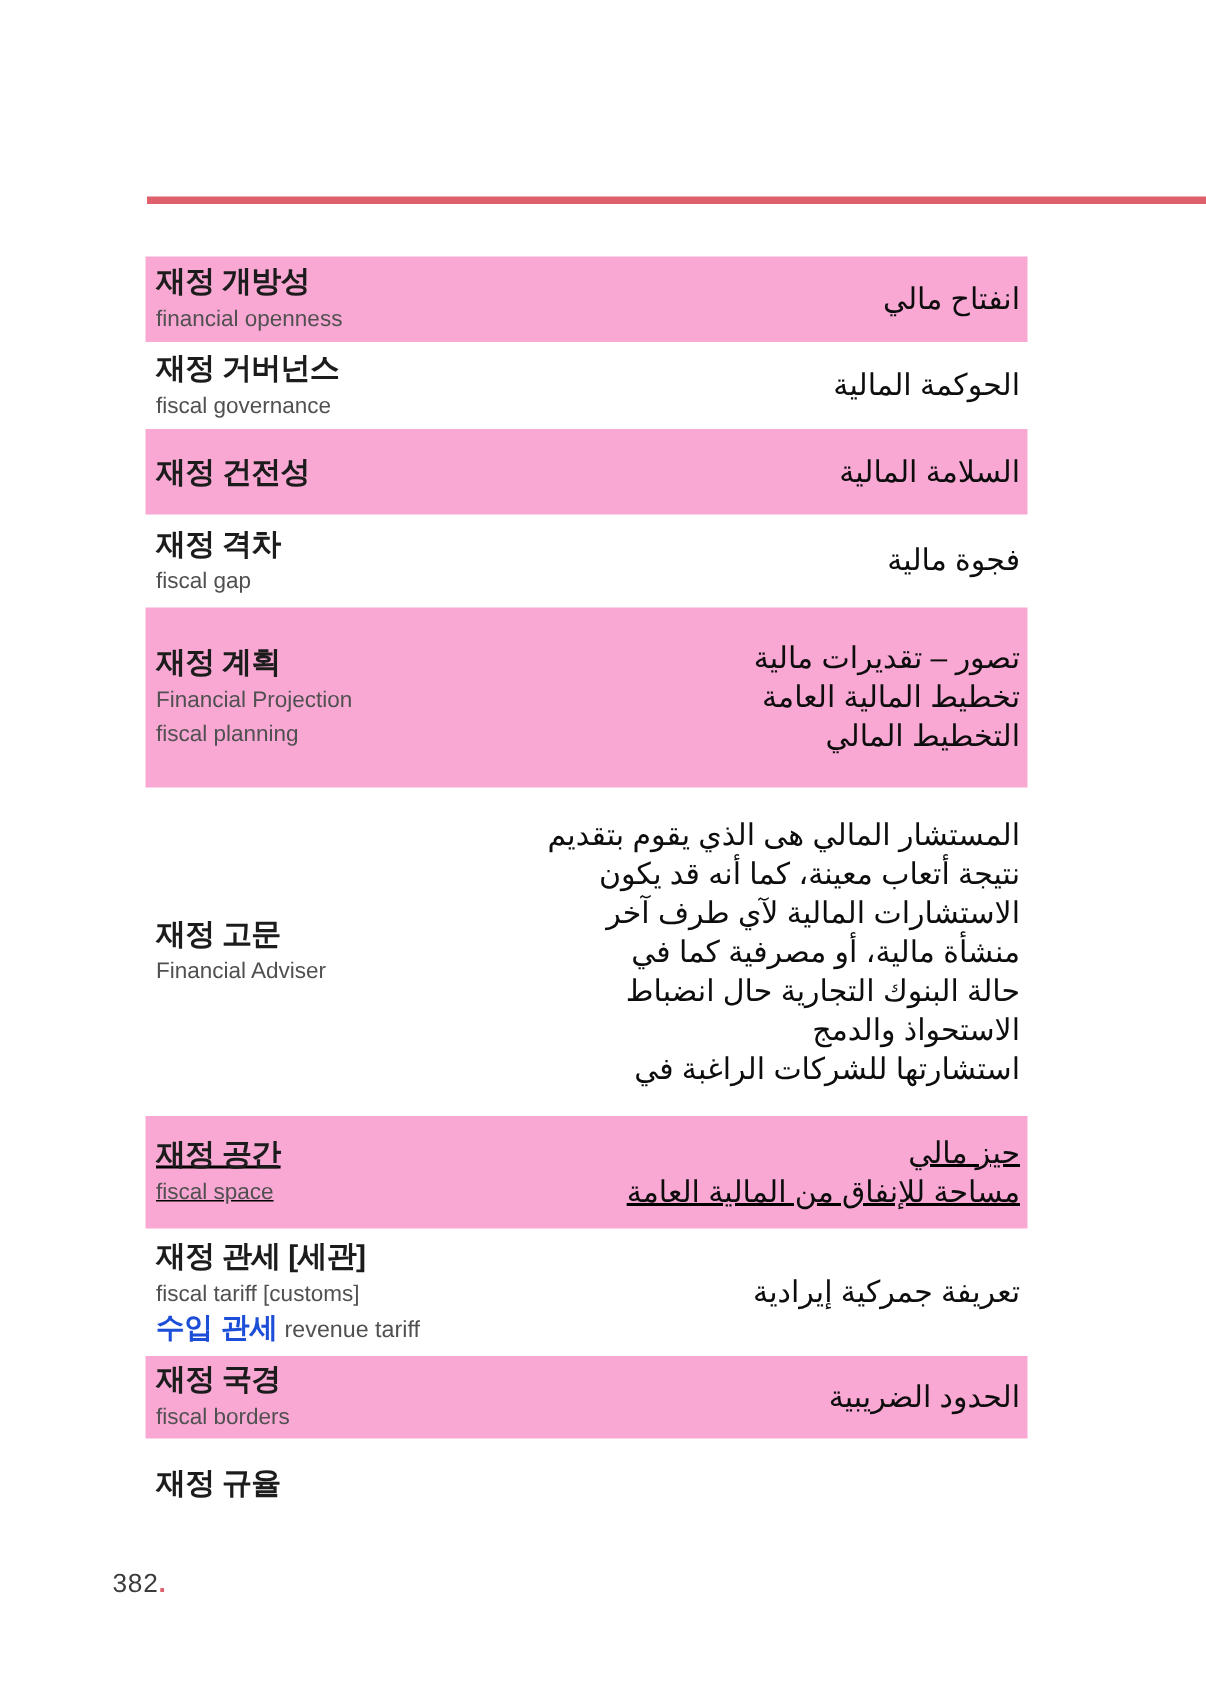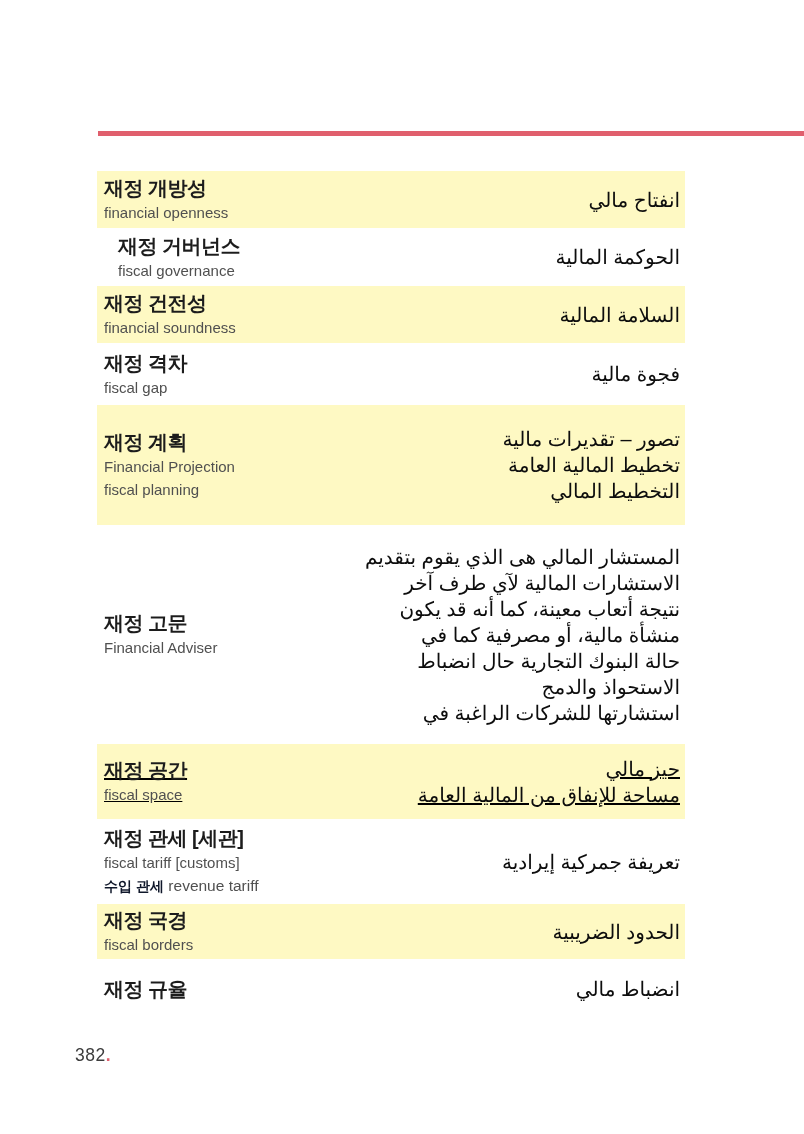--- a/index.html
+++ b/index.html
@@ -30,24 +30,24 @@
     width: 588px;
   }
   .row {
     display: flex;
     align-items: center;
     justify-content: space-between;
     box-sizing: border-box;
     padding: 3px 5px 3px 7px;
     min-height: 58px;
   }
-  .row.shaded { background: #fef9c3; align-items: center; }
+  .row.shaded { background: #f9a8d4; align-items: center; }
   
   .row:nth-child(1) { min-height: 57px; }
-  .row:nth-child(2) { min-height: 58px; margin-left: 14px; }
+  .row:nth-child(2) { min-height: 58px; }
   .row:nth-child(3) { min-height: 57px; }
   .row:nth-child(4) { min-height: 62px; }
   .row:nth-child(5) { min-height: 120px; }
   .row:nth-child(6) { min-height: 219px; }
   .row:nth-child(7) { min-height: 75px; text-decoration: underline; }
   .row:nth-child(8) { min-height: 85px; align-items: center; }
   .row:nth-child(9) { min-height: 54px; }
   .row:nth-child(10){ min-height: 59px; }
   .left {
     flex: 0 0 248px;
@@ -63,23 +63,23 @@
   }
   .english {
     font-size: 15px;
     font-weight: normal;
     color: #505050;
     line-height: 23px;
     white-space: nowrap;
   }
   .mixed-line { white-space: nowrap; line-height: 24px; }
   .korean-inline {
-    font-size: 14px;
+    font-size: 19px;
     font-weight: bold;
-    color: #0f172a;
+    color: #1d4ed8;
   }
   .english-inline {
     font-size: 15.5px;
     color: #505050;
   }
   .arabic {
     flex: 1 1 auto;
     direction: rtl;
     text-align: right;
     color: #0d0d0d;
@@ -123,21 +123,20 @@
           <div class="korean">재정 거버넌스</div>
           <div class="english">fiscal governance</div>
         </div>
         <div class="arabic" dir="rtl">
           <div class="arabic-line">الحوكمة المالية</div>
         </div>
       </div>
       <div class="row shaded">
         <div class="left">
           <div class="korean">재정 건전성</div>
-          <div class="english">financial soundness</div>
         </div>
         <div class="arabic" dir="rtl">
           <div class="arabic-line">السلامة المالية</div>
         </div>
       </div>
       <div class="row">
         <div class="left">
           <div class="korean">재정 격차</div>
           <div class="english">fiscal gap</div>
         </div>
@@ -157,22 +156,22 @@
           <div class="arabic-line">التخطيط المالي</div>
         </div>
       </div>
       <div class="row">
         <div class="left">
           <div class="korean">재정 고문</div>
           <div class="english">Financial Adviser</div>
         </div>
         <div class="arabic" dir="rtl">
           <div class="arabic-line">المستشار المالي هى الذي يقوم بتقديم</div>
+          <div class="arabic-line">نتيجة أتعاب معينة، كما أنه قد يكون</div>
           <div class="arabic-line">الاستشارات المالية لآي طرف آخر</div>
-          <div class="arabic-line">نتيجة أتعاب معينة، كما أنه قد يكون</div>
           <div class="arabic-line">منشأة مالية، أو مصرفية كما في</div>
           <div class="arabic-line">حالة البنوك التجارية حال انضباط</div>
           <div class="arabic-line">الاستحواذ والدمج</div>
           <div class="arabic-line">استشارتها للشركات الراغبة في</div>
         </div>
       </div>
       <div class="row shaded">
         <div class="left">
           <div class="korean">재정 공간</div>
           <div class="english">fiscal space</div>
@@ -197,20 +196,17 @@
           <div class="korean">재정 국경</div>
           <div class="english">fiscal borders</div>
         </div>
         <div class="arabic" dir="rtl">
           <div class="arabic-line">الحدود الضريبية</div>
         </div>
       </div>
       <div class="row">
         <div class="left">
           <div class="korean">재정 규율</div>
-        </div>
-        <div class="arabic" dir="rtl">
-          <div class="arabic-line">انضباط مالي</div>
         </div>
       </div>
     </main>
   <div class="page-number"><span>382</span><span class="dot">.</span></div>
 </div>
 
 </body></html>

